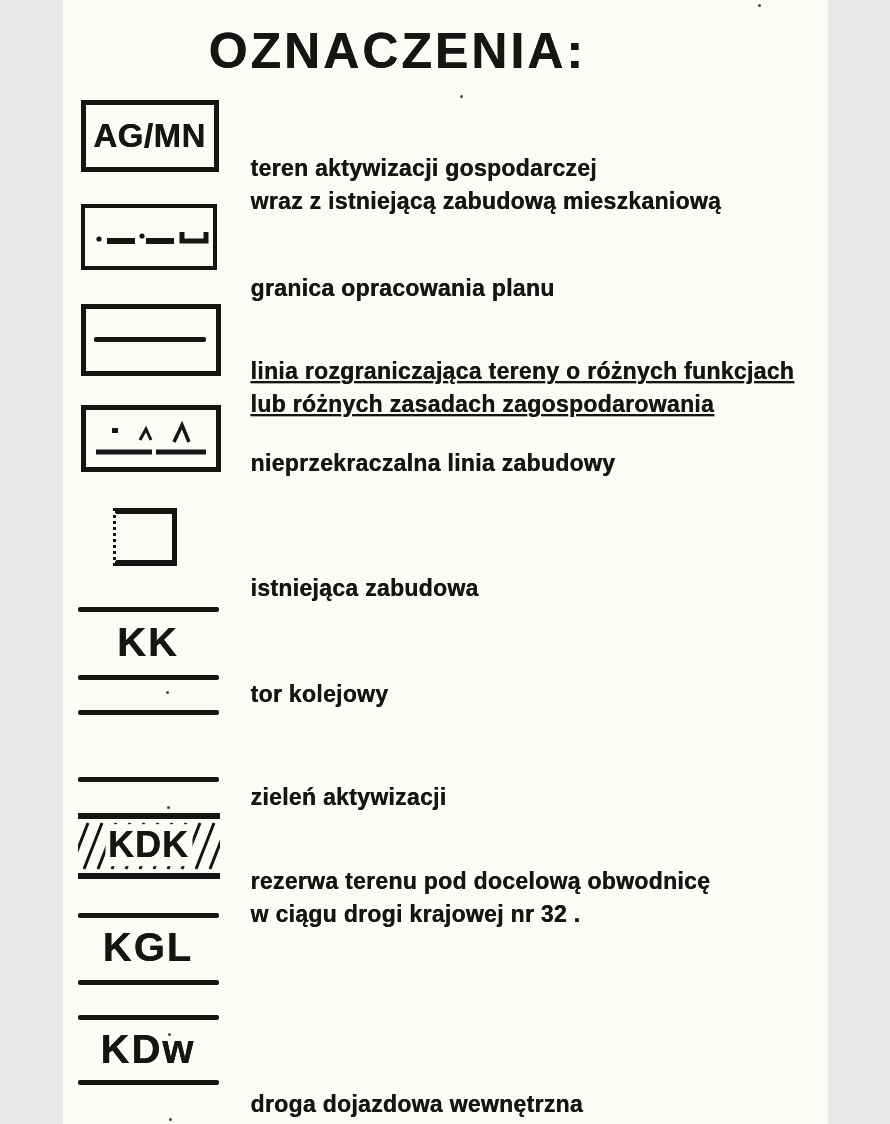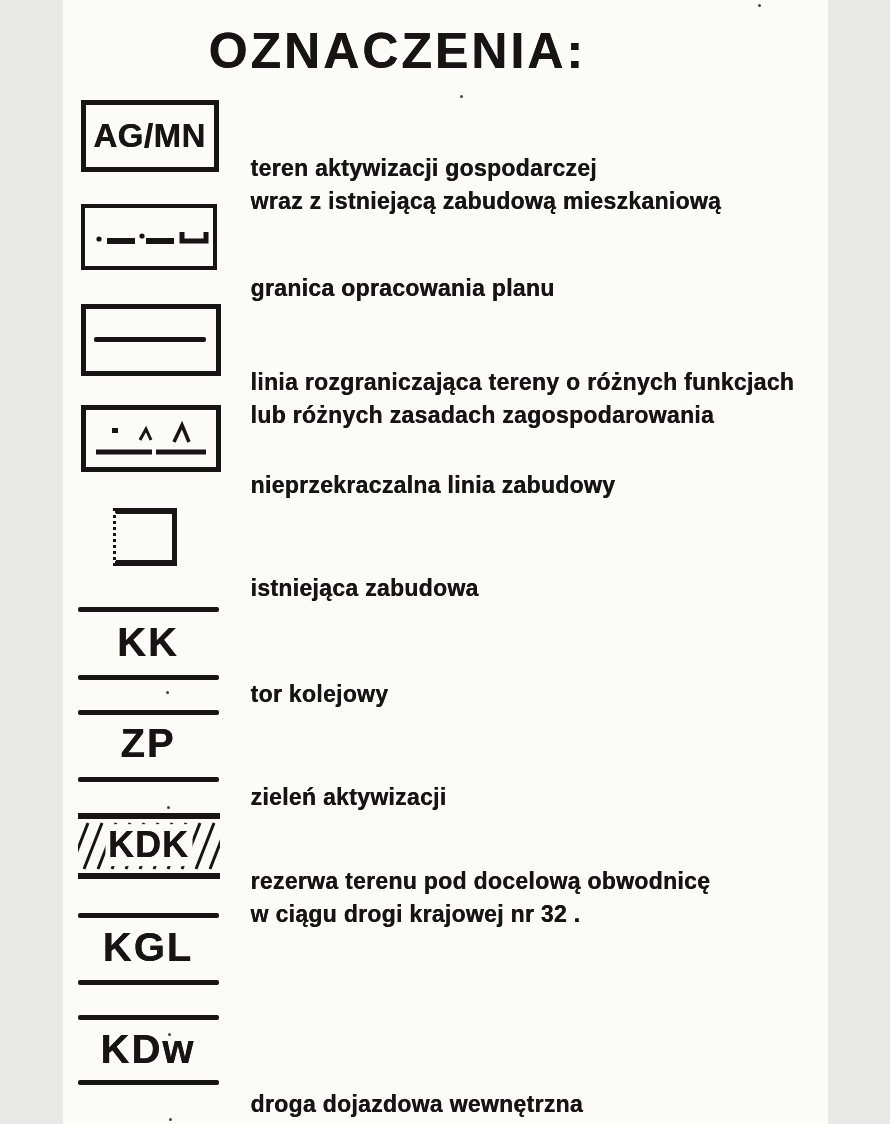--- a/index.html
+++ b/index.html
@@ -159,52 +159,51 @@
       <polyline class="stroke" points="95,22 95,31 119,31 119,22" stroke-width="5"></polyline>
     </svg>
   </div>
   <div class="desc" style="top:224px;">
     <div>granica opracowania planu</div>
   </div>
 
   <div class="sym-box" style="left:18px; top:304px; width:140px; height:72px;">
     <span class="inner-line"></span>
   </div>
-  <div class="desc" style="top:318px;">
+  <div class="desc" style="top:307px;text-decoration:underline;">
     <div>linia rozgraniczająca tereny o różnych funkcjach</div>
     <div>lub różnych zasadach zagospodarowania</div>
   </div>
 
   <div class="sym-box" style="left:18px; top:405px; width:140px; height:67px;">
     <svg width="126" height="53" viewBox="0 0 126 53">
       <line class="stroke" x1="8" y1="40" x2="64" y2="40" stroke-width="5"></line>
       <line class="stroke" x1="68" y1="40" x2="118" y2="40" stroke-width="5"></line>
       <rect class="fill" x="24" y="16" width="6" height="5"></rect>
       <polyline class="stroke" points="52,28 58,17 63,28" stroke-width="3"></polyline>
       <polyline class="stroke" points="86,30 94,13 101,30" stroke-width="3.5"></polyline>
     </svg>
   </div>
-  <div class="desc" style="top:421px;">
+  <div class="desc" style="top:399px;">
     <div>nieprzekraczalna linia zabudowy</div>
   </div>
 
   <div class="dotted-square"></div>
   <div class="desc" style="top:524px;">
     <div>istniejąca zabudowa</div>
   </div>
 
   <span class="band-line" style="top:607px;"></span>
   <div class="band-label" style="top:620px;">KK</div>
   <span class="band-line" style="top:675px;"></span>
   <div class="desc" style="top:630px;">
     <div>tor kolejowy</div>
   </div>
 
   <span class="band-line" style="top:710px;"></span>
-  <div class="band-label" style="top:721px;">ZP</div>
   <span class="band-line" style="top:777px;"></span>
   <div class="desc" style="top:733px;">
     <div>zieleń aktywizacji</div>
   </div>
 
   <div class="hatch-band">
     <svg width="142" height="54" viewBox="0 0 142 54">
       <g class="stroke" stroke-width="3">
         <line x1="-8" y1="50" x2="10" y2="4"></line>
         <line x1="6" y1="50" x2="24" y2="4"></line>

